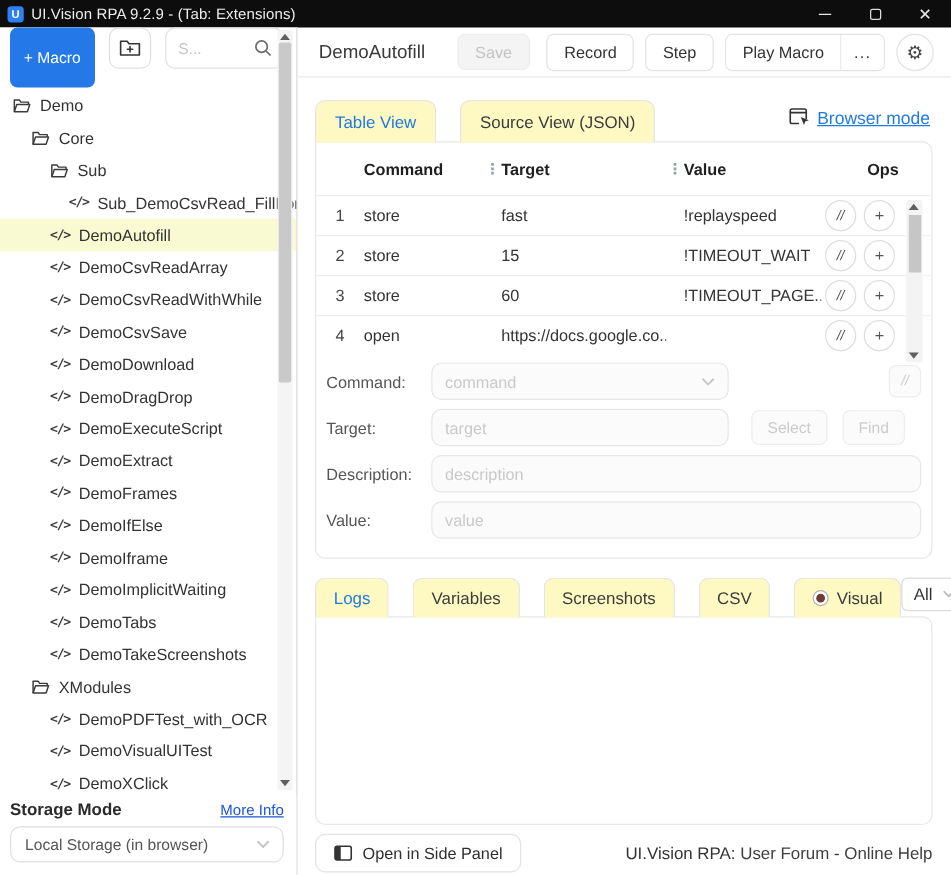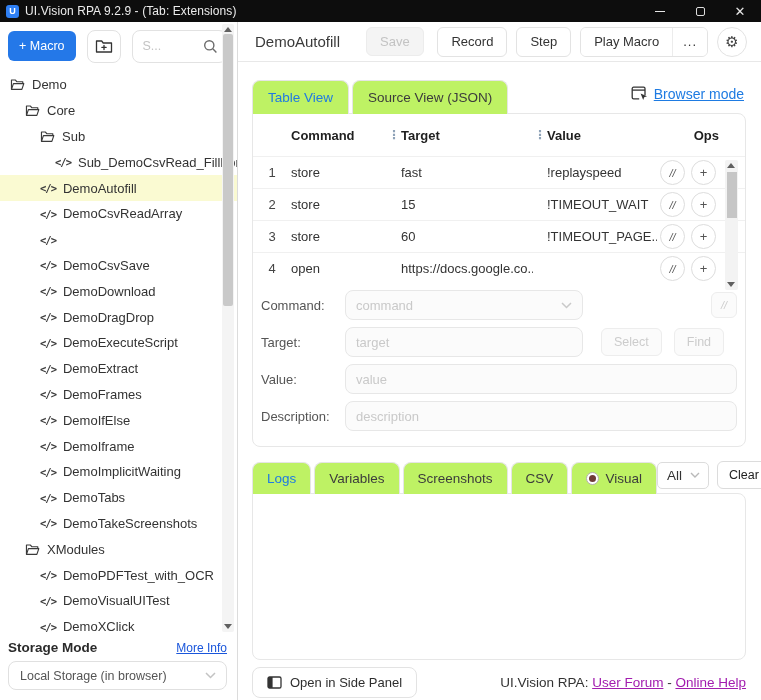--- a/index.html
+++ b/index.html
@@ -16,21 +16,21 @@
   .win-controls { margin-left:auto; display:flex; align-items:center; gap:26px; padding-right:8px; }
   .win-btn { color:#e6e6e6; font-size:12px; line-height:1; cursor:default; display:flex; align-items:center; justify-content:center; width:14px; height:14px; }
   .win-min-glyph { width:10px; border-top:1.4px solid #e6e6e6; }
   .win-max-glyph { width:9px; height:9px; border:1.4px solid #dcdcdc; border-radius:2px; }
   .win-close-glyph { font-size:13px; color:#e6e6e6; }
   
   .app { display:flex; height:678px; }
   .sidebar { width:238px; border-right:1px solid #dcdcdc; position:relative; background:#fff; flex:none; }
   .main { flex:1; display:flex; flex-direction:column; min-width:0; }
   
-  .side-toolbar { height:48px; display:flex; align-items:center; padding:0 10px 0 8px; gap:11px; }
+  .side-toolbar { height:48px; display:flex; padding:0 10px 0 8px; gap:11px; }
   .btn-macro { background:#2478e8; color:#fff; border:none; border-radius:6px; font-size:12.5px; padding:8px 11px; font-family:inherit; cursor:pointer; white-space:nowrap; }
   .btn-folder { width:34px; height:33px; background:#fff; border:1px solid #e2e2e2; border-radius:8px; display:flex; align-items:center; justify-content:center; cursor:pointer; }
   .search-box { flex:1; height:33px; border:1px solid #e2e2e2; border-radius:8px; display:flex; align-items:center; padding:0 8px 0 10px; gap:6px; min-width:0; }
   .search-box input { border:none; outline:none; width:100%; min-width:0; font-size:12.5px; font-family:inherit; color:#555; }
   .search-box input::placeholder { color:#c4c4c4; }
   
   .tree { height:564px; overflow:hidden; padding-top:2px; }
   .tree-item { height:25.8px; display:flex; align-items:center; gap:7px; white-space:nowrap; overflow:hidden; cursor:pointer; padding-right:18px; font-size:13px; color:#333; }
   .tree-item.selected { background:#fafad2; }
   .tree-icon { flex:none; display:flex; align-items:center; }
@@ -52,23 +52,23 @@
   .btn { background:#fff; border:1px solid #e3e3e3; border-radius:6px; padding:6px 13px; font-size:13px; color:#333; font-family:inherit; cursor:pointer; white-space:nowrap; }
   .btn.disabled { background:#f4f4f4; border-color:#ececec; color:#c3c3c3; cursor:default; }
   .header-right { margin-left:auto; display:flex; gap:9px; }
   .seg-group { display:flex; border:1px solid #e3e3e3; border-radius:6px; overflow:hidden; }
   .seg { padding:6px 13px; font-size:13px; color:#333; cursor:pointer; background:#fff; }
   .seg + .seg { border-left:1px solid #ececec; padding:6px 10px; letter-spacing:1px; }
   .btn-gear { width:30px; height:30px; border:1px solid #e3e3e3; border-radius:50%; background:#fff; display:flex; align-items:center; justify-content:center; font-size:15px; color:#444; cursor:pointer; }
   
   .content { padding:18px 15px 0 14px; position:relative; }
   .tabs-row { display:flex; align-items:flex-end; position:relative; z-index:2; }
-  .tab { border:1px solid #e5e5e5; border-bottom:none; border-radius:8px 8px 0 0; background:#bef264; padding:9px 15px; font-size:13.5px; color:#3c3c3c; cursor:pointer; margin-bottom:-1px; white-space:nowrap; }
+  .tab { border:1px solid #e5e5e5; border-bottom:none; border-radius:8px 8px 0 0; background:#fef9c3; padding:9px 15px; font-size:13.5px; color:#3c3c3c; cursor:pointer; margin-bottom:-1px; white-space:nowrap; }
   .tab.active { color:#1f7ae2; }
-  .tab + .tab { margin-left:3px; }
+  .tab + .tab { margin-left:19px; }
   .box { border:1px solid #e7e7e7; border-radius:0 8px 8px 8px; background:#fff; position:relative; }
   .box1 { height:334px; }
   .browser-mode { position:absolute; right:2px; top:6px; display:flex; align-items:center; gap:6px; color:#1e7be2; font-size:14px; text-decoration:underline; cursor:pointer; }
   
   .t-grid { display:grid; grid-template-columns:38px 96px 14px 132px 14px 110px 1fr; align-items:center; }
   .t-head { height:42px; font-weight:bold; font-size:13px; color:#1f1f1f; }
   .t-head .sep { color:#8fa3b8; font-size:12px; text-align:center; cursor:col-resize; }
   .t-head .ops-h { text-align:right; padding-right:26px; }
   .t-rows { }
   .t-row { height:32px; border-top:1px solid #f0f0f0; font-size:13px; color:#333; cursor:pointer; }
@@ -98,21 +98,21 @@
   .radio { width:13px; height:13px; border-radius:50%; border:1px solid #b5aeac; background:#fff; display:flex; align-items:center; justify-content:center; flex:none; }
   .radio .dot { width:7px; height:7px; border-radius:50%; background:#6e3b36; }
   .logs-right { margin-left:auto; display:flex; align-items:center; gap:8px; margin-bottom:4px; }
   .mini-select { height:27px; border:1px solid #dcdcdc; border-radius:5px; display:flex; align-items:center; gap:8px; padding:0 8px 0 9px; font-size:13.5px; color:#333; cursor:pointer; }
   .btn-clear { height:28px; border:1px solid #dcdcdc; border-radius:6px; background:#fff; font-size:12.5px; padding:0 11px; font-family:inherit; color:#222; cursor:pointer; }
   .box2 { height:167px; }
   
   .bottom-row { display:flex; align-items:center; margin-top:7px; }
   .btn-sidepanel { display:flex; align-items:center; gap:8px; border:1px solid #e3e3e3; border-radius:8px; background:#fff; padding:7px 14px; font-size:13px; color:#2e2e2e; font-family:inherit; cursor:pointer; }
   .footer-links { margin-left:auto; font-size:13.5px; color:#333; white-space:nowrap; }
-  .footer-links a { color:#a21caf; text-decoration:underline; cursor:pointer; }
+  .footer-links a { color:#404040; cursor:pointer; }
   svg { display:block; }
 </style>
 </head>
 <body>
 
 <div class="titlebar">
   <div class="app-logo">U</div>
   <div class="titlebar-text">UI.Vision RPA 9.2.9 - (Tab: Extensions)</div>
   <div class="win-controls">
     <div class="win-btn">
@@ -186,20 +186,21 @@
         <div class="tree-item selected" style="padding-left: 40px;">
           <span class="tree-icon code-glyph">&lt;/&gt;</span>
           <span>DemoAutofill</span>
         </div>
         <div class="tree-item" style="padding-left: 40px;">
           <span class="tree-icon code-glyph">&lt;/&gt;</span>
           <span>DemoCsvReadArray</span>
         </div>
         <div class="tree-item" style="padding-left: 40px;">
           <span class="tree-icon code-glyph">&lt;/&gt;</span>
+          <span>DemoCsvReadWithWhile</span>
         </div>
         <div class="tree-item" style="padding-left: 40px;">
           <span class="tree-icon code-glyph">&lt;/&gt;</span>
           <span>DemoCsvSave</span>
         </div>
         <div class="tree-item" style="padding-left: 40px;">
           <span class="tree-icon code-glyph">&lt;/&gt;</span>
           <span>DemoDownload</span>
         </div>
         <div class="tree-item" style="padding-left: 40px;">
@@ -398,29 +399,29 @@
             </div>
             <div class="f-row">
               <span class="f-label">Target:</span>
               <div class="f-input w-mid">
                 <input type="text" placeholder="target" style="">
               </div>
               <button class="mini-btn" style="margin-left:18px;">Select</button>
               <button class="mini-btn" style="margin-left:12px;">Find</button>
             </div>
             <div class="f-row">
+              <span class="f-label">Description:</span>
+              <div class="f-input w-full">
+                <input type="text" placeholder="description" style="">
+              </div>
+            </div>
+            <div class="f-row">
               <span class="f-label">Value:</span>
               <div class="f-input w-full">
                 <input type="text" placeholder="value" style="">
-              </div>
-            </div>
-            <div class="f-row">
-              <span class="f-label">Description:</span>
-              <div class="f-input w-full">
-                <input type="text" placeholder="description" style="">
               </div>
             </div>
           </div>
         </div>
       </div>
 
       <div class="section2">
         <div class="tabs-row tabs-row2">
           <div class="tab active">Logs</div>
           <div class="tab">Variables</div>

